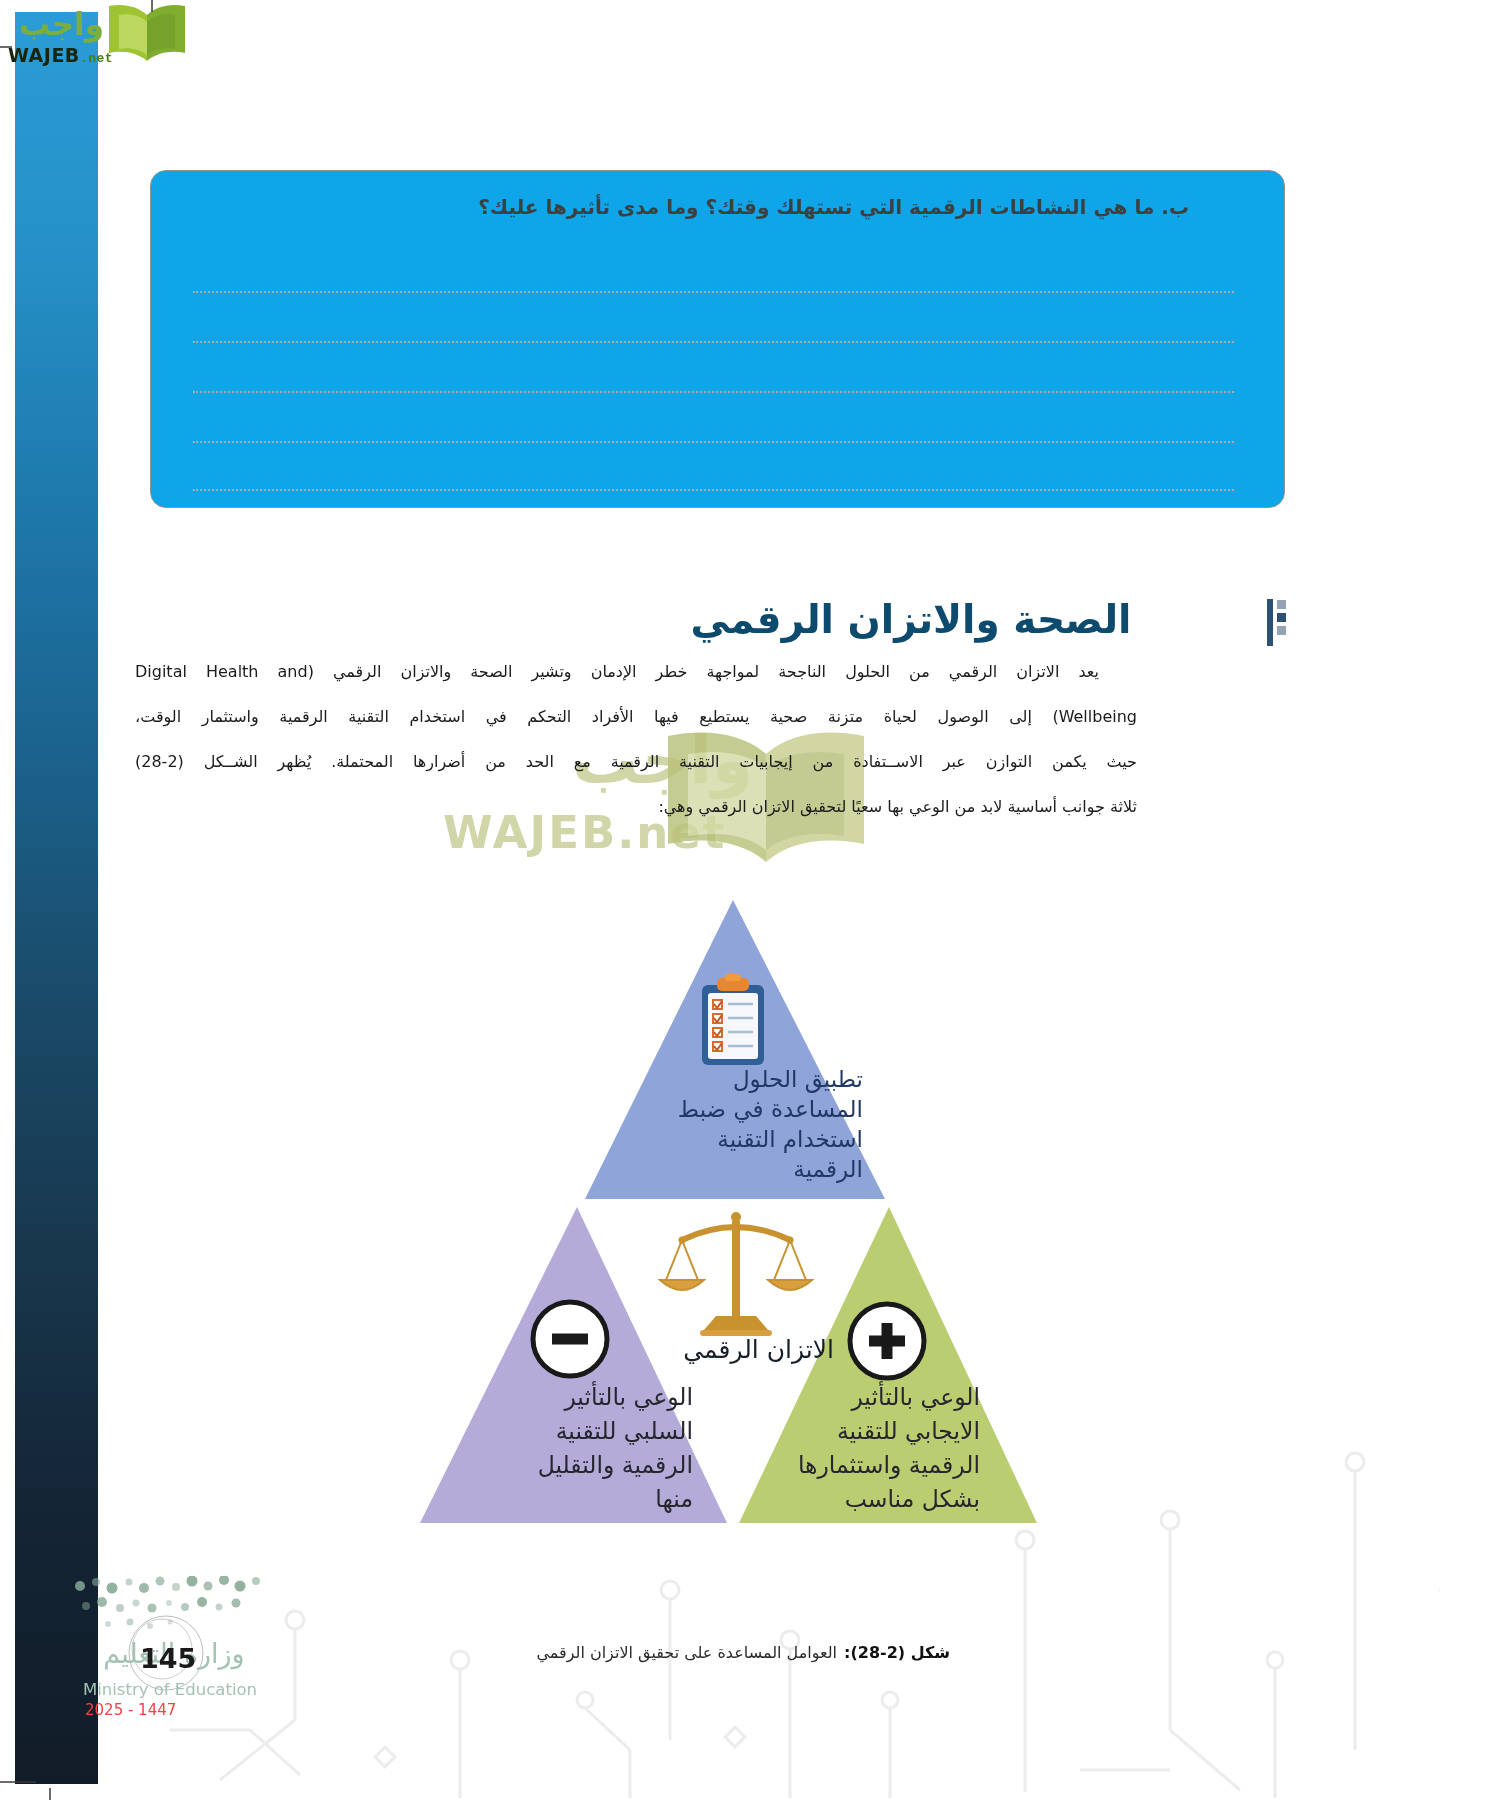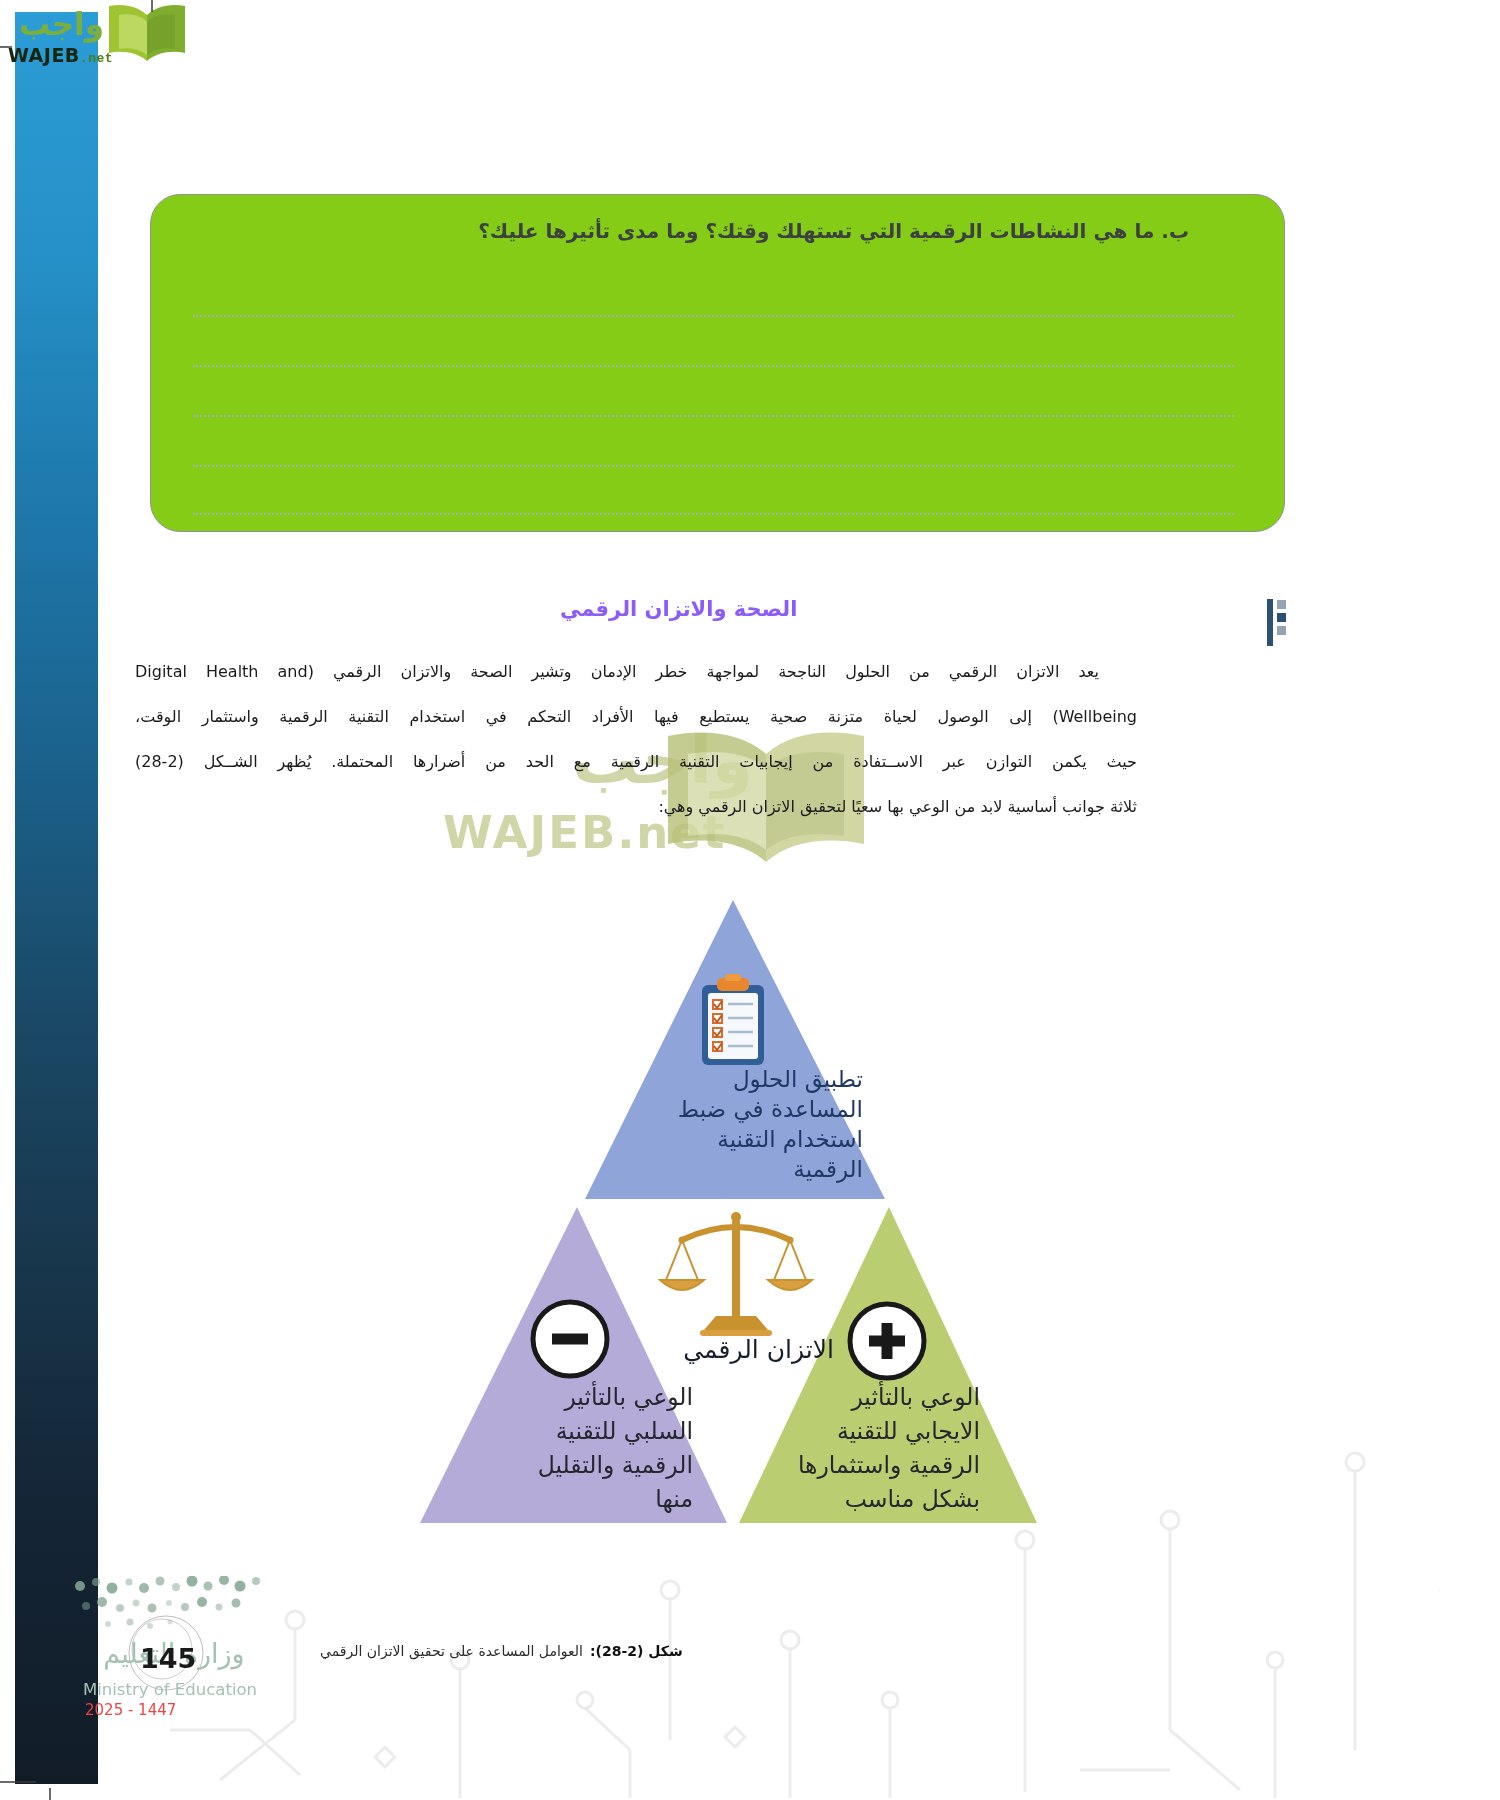--- a/index.html
+++ b/index.html
@@ -14,30 +14,30 @@
 
   
   .logo-ar{position:absolute;left:24px;top:6px;width:80px;text-align:center;
     font-size:31px;font-weight:bold;color:#7CAE3E;direction:rtl;}
   .logo-en{position:absolute;left:8px;top:44px;width:110px;font-size:19px;font-weight:bold;
     color:#18260F;letter-spacing:.5px;}
   .logo-en .net{font-size:13px;color:#4d7c0f;font-family:Liberation Mono, monospace;}
 
   
   .qbox{position:absolute;left:150px;top:170px;width:1133px;height:336px;
-    background:#84cc16;border:1.5px solid #8F9492;border-radius:30px;margin-top:24px;}
+    background:#0ea5e9;border:1.5px solid #8F9492;border-radius:16px;}
   .qtext{position:absolute;top:24px;right:95px;left:60px;direction:rtl;text-align:right;
     font-size:20px;font-weight:bold;color:#3D4040;}
   .answer-line{position:absolute;left:42px;right:50px;height:0;border-bottom:2px dotted #A9ADAD;}
 
   
   .h-marker{position:absolute;left:1267px;top:599px;width:6px;height:47px;background:#2D5075;}
   .h-sq{position:absolute;width:9px;height:9px;}
-  .section-title{position:absolute;left:560px;top:597px;width:702px;direction:rtl;text-align:left;
-    font-size:21px;font-weight:bold;color:#8b5cf6;}
+  .section-title{position:absolute;left:560px;top:597px;width:702px;direction:rtl;text-align:center;
+    font-size:39px;font-weight:bold;color:#0c4a6e;}
 
   
   .para{position:absolute;left:135px;top:649px;width:1002px;direction:rtl;z-index:2;}
   .para-line{height:45px;line-height:45px;font-size:16px;color:#1B1B1B;
     text-align:justify;text-align-last:justify;white-space:nowrap;}
   .para-line.first{text-indent:38px;}
   .para-line.last{text-align-last:right;}
 
   
   .wm{position:absolute;z-index:1;color:#C9CF9A;font-weight:bold;}
@@ -46,22 +46,22 @@
 
   
   .diagram{position:absolute;left:370px;top:890px;width:680px;height:648px;z-index:2;}
   .tri-label{position:absolute;text-align:right;direction:rtl;white-space:pre-line;font-weight:normal;}
   .lbl-top{left:233px;top:174px;width:260px;font-size:23px;line-height:30px;color:#1F3864;}
   .lbl-center{left:268px;top:445px;width:196px;font-size:25px;color:#171F2B;}
   .lbl-left{left:88px;top:490px;width:235px;font-size:23.5px;line-height:34px;color:#26262E;}
   .lbl-right{left:385px;top:490px;width:225px;font-size:23.5px;line-height:34px;color:#26262E;}
 
   
-  .caption{position:absolute;left:320px;top:1643px;width:630px;text-align:left;direction:rtl;
-    font-size:14px;color:#2A2A2A;z-index:2;}
+  .caption{position:absolute;left:320px;top:1643px;width:630px;text-align:right;direction:rtl;
+    font-size:16px;color:#2A2A2A;z-index:2;}
   .caption .b{font-weight:bold;margin-left:7px;color:#111;}
 
   
   .ministry-ar{position:absolute;left:80px;top:1638px;width:188px;font-size:27px;color:#A3C2B2;
     direction:rtl;text-align:center;z-index:2;}
   .page-num{position:absolute;left:140px;top:1643px;font-size:27px;font-weight:bold;color:#1A1A1A;z-index:3;}
   .ministry-en{position:absolute;left:83px;top:1680px;font-size:16.5px;color:#A3C2B2;z-index:2;}
   .ministry-yr{position:absolute;left:85px;top:1701px;font-size:15px;color:#ef4444;z-index:2;}
 
   svg{display:block;}

